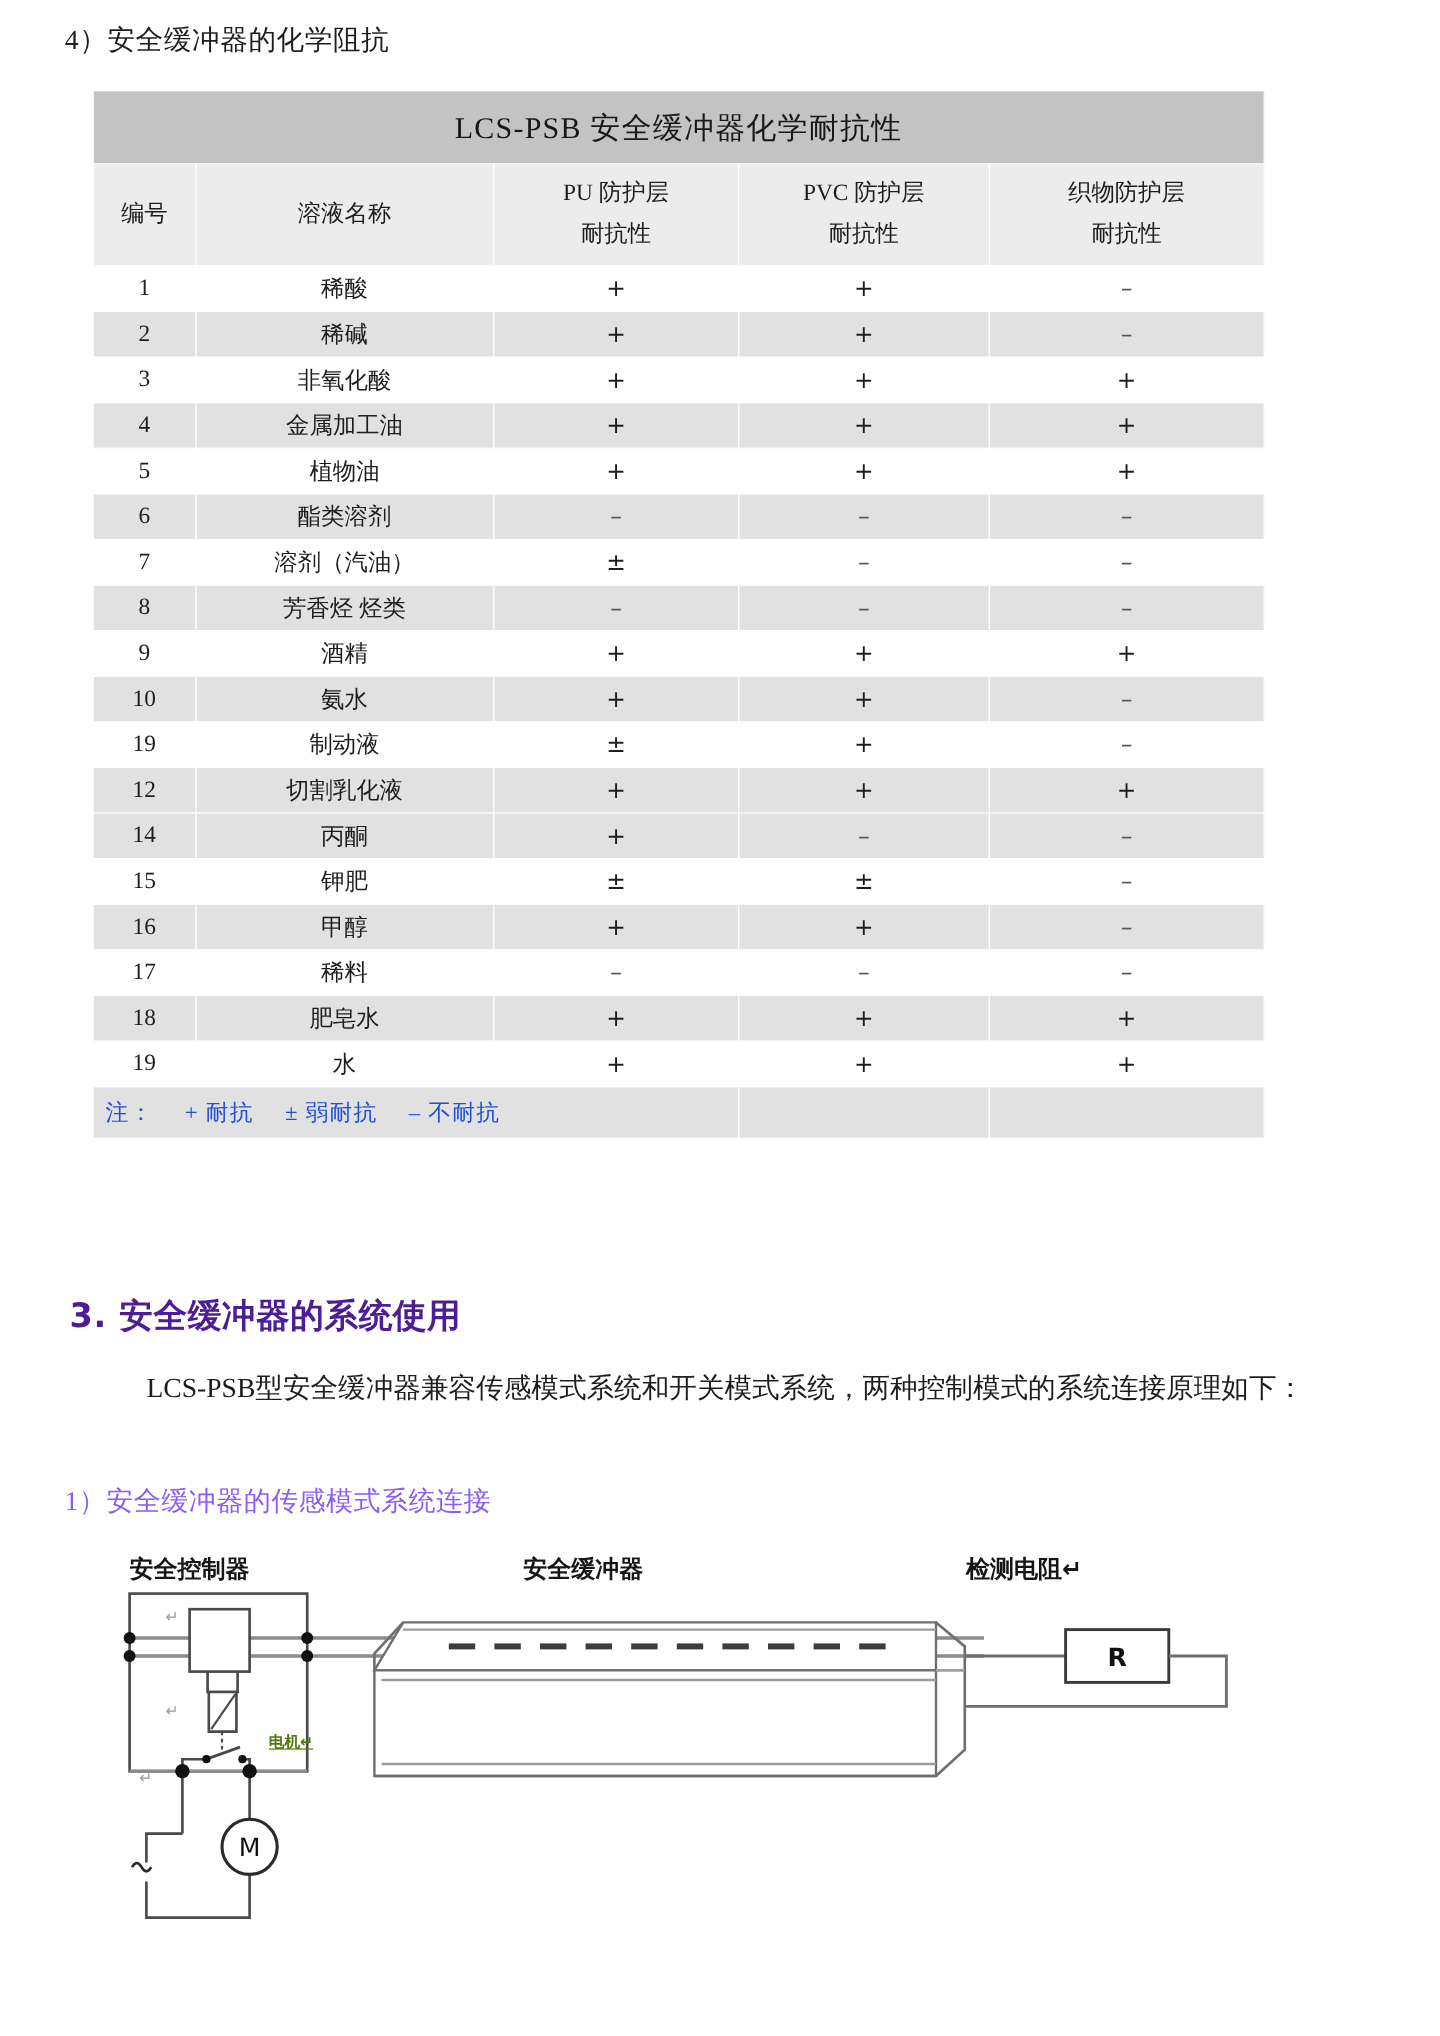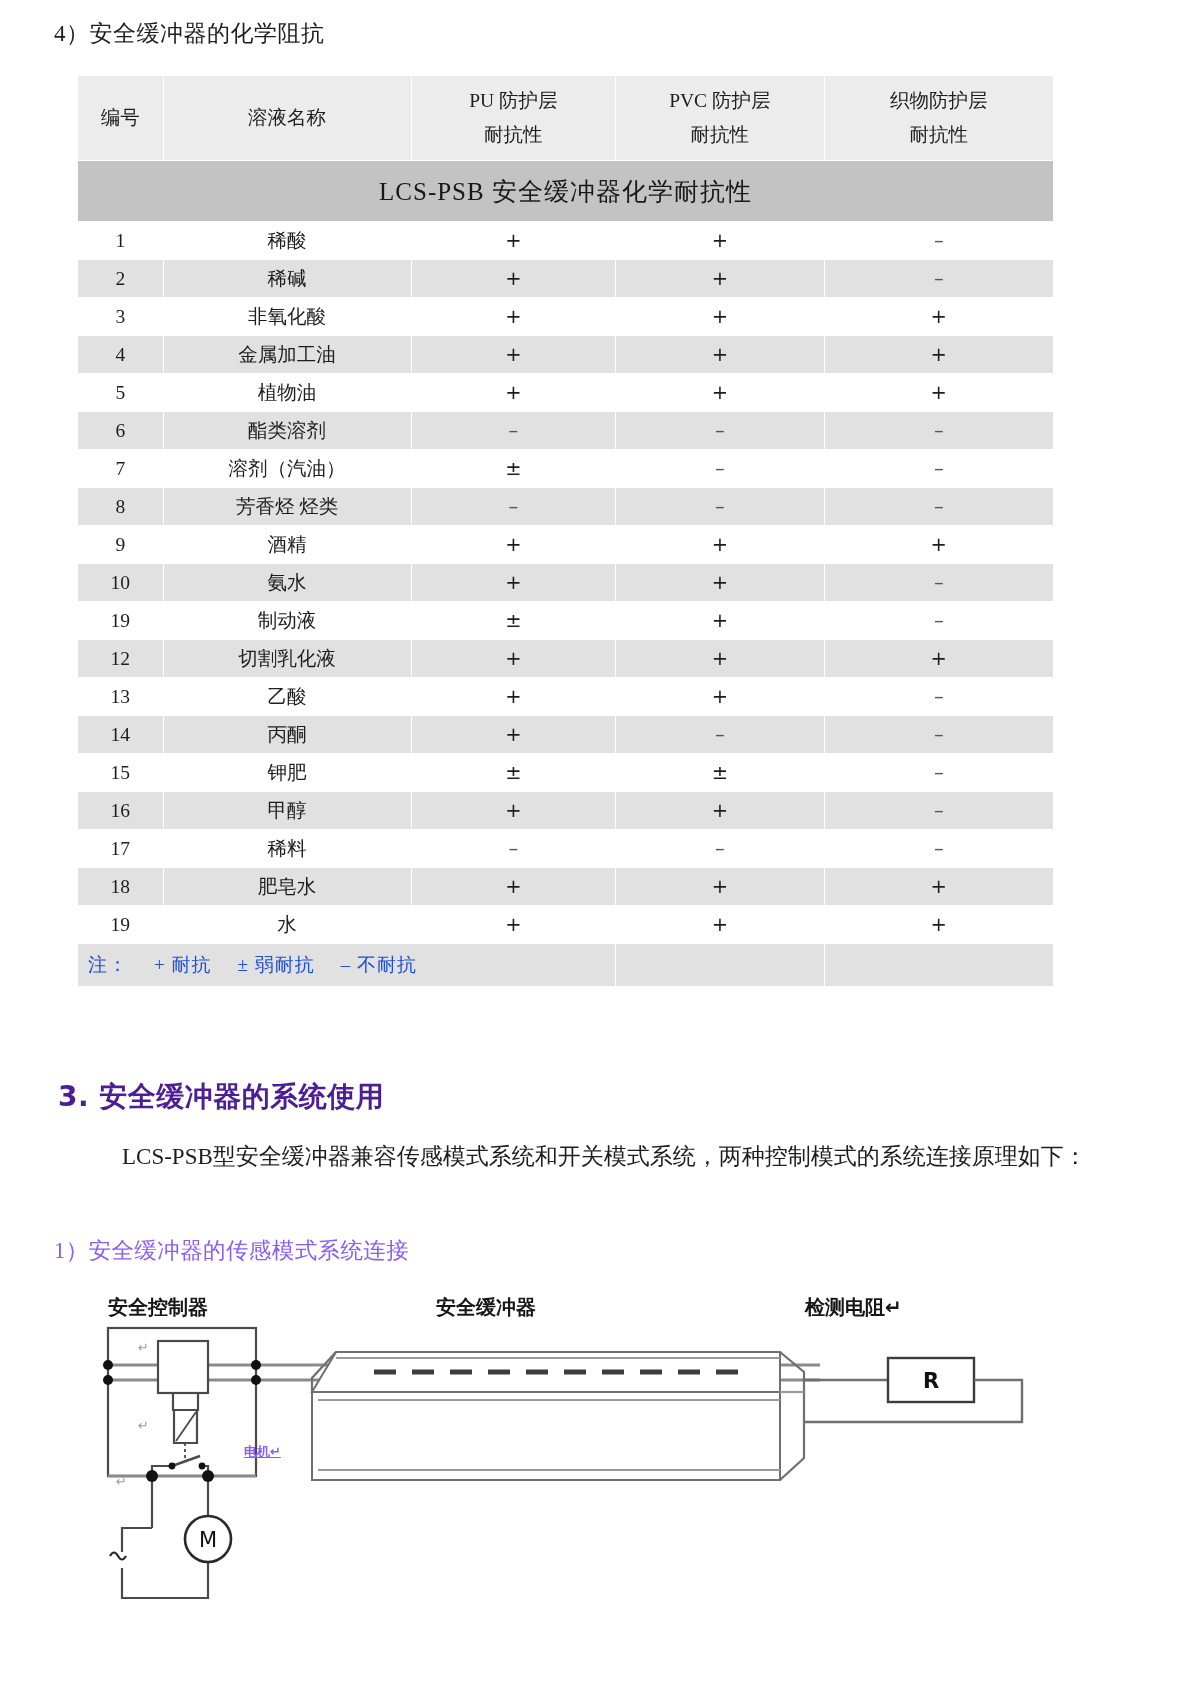--- a/index.html
+++ b/index.html
@@ -145,26 +145,26 @@
     font-size: 20px;
     font-weight: bold;
     color: #161616;
     white-space: nowrap;
   }
   .lbl-controller { left: 48px;  top: 14px; }
   .lbl-buffer     { left: 376px; top: 14px; }
   .lbl-resistor   { left: 745px; top: 14px; }
   .motor-label {
     position: absolute;
-    left: 184px;
+    left: 164px;
     top: 163px;
     font-family: "DejaVu Sans", "Liberation Sans", sans-serif;
     font-size: 13px;
     font-weight: bold;
-    color: #8b5cf6;
+    color: #4d7c0f;
     white-space: nowrap;
     text-decoration: underline;
   }
 </style>
 </head>
 <body>
 
 <div class="page">
 
   <div class="sec-4">4）安全缓冲器的化学阻抗</div>
@@ -172,42 +172,42 @@
   <table class="chem-table">
     <colgroup>
       <col class="col-no">
         <col class="col-name">
         <col class="col-pu">
         <col class="col-pvc">
         <col class="col-fab">
     </colgroup>
     <thead>
       <tr>
+        <td class="tbl-title" colspan="5">LCS-PSB 安全缓冲器化学耐抗性</td>
+      </tr>
+      <tr>
         <td class="hdr-cell">
           <span>编号</span>
         </td>
         <td class="hdr-cell">
           <span>溶液名称</span>
         </td>
         <td class="hdr-cell">
           <span>PU 防护层</span>
           <span class="l2">耐抗性</span>
         </td>
         <td class="hdr-cell">
           <span>PVC 防护层</span>
           <span class="l2">耐抗性</span>
         </td>
         <td class="hdr-cell">
           <span>织物防护层</span>
           <span class="l2">耐抗性</span>
         </td>
       </tr>
-      <tr>
-        <td class="tbl-title" colspan="5">LCS-PSB 安全缓冲器化学耐抗性</td>
-      </tr>
     </thead>
     <tbody id="tbl-body">
         <tr class="row-odd">
           <td>1</td>
           <td>稀酸</td>
           <td class="mark">+</td>
           <td class="mark">+</td>
           <td class="mark mark-minus">–</td>
         </tr>
         <tr class="row-even">
@@ -279,27 +279,20 @@
           <td class="mark">±</td>
           <td class="mark">+</td>
           <td class="mark mark-minus">–</td>
         </tr>
         <tr class="row-even">
           <td>12</td>
           <td>切割乳化液</td>
           <td class="mark">+</td>
           <td class="mark">+</td>
           <td class="mark">+</td>
-        </tr>
-        <tr class="row-odd">
-          <td>13</td>
-          <td>乙酸</td>
-          <td class="mark">+</td>
-          <td class="mark">+</td>
-          <td class="mark mark-minus">–</td>
         </tr>
         <tr class="row-even">
           <td>14</td>
           <td>丙酮</td>
           <td class="mark">+</td>
           <td class="mark mark-minus">–</td>
           <td class="mark mark-minus">–</td>
         </tr>
         <tr class="row-odd">
           <td>15</td>

